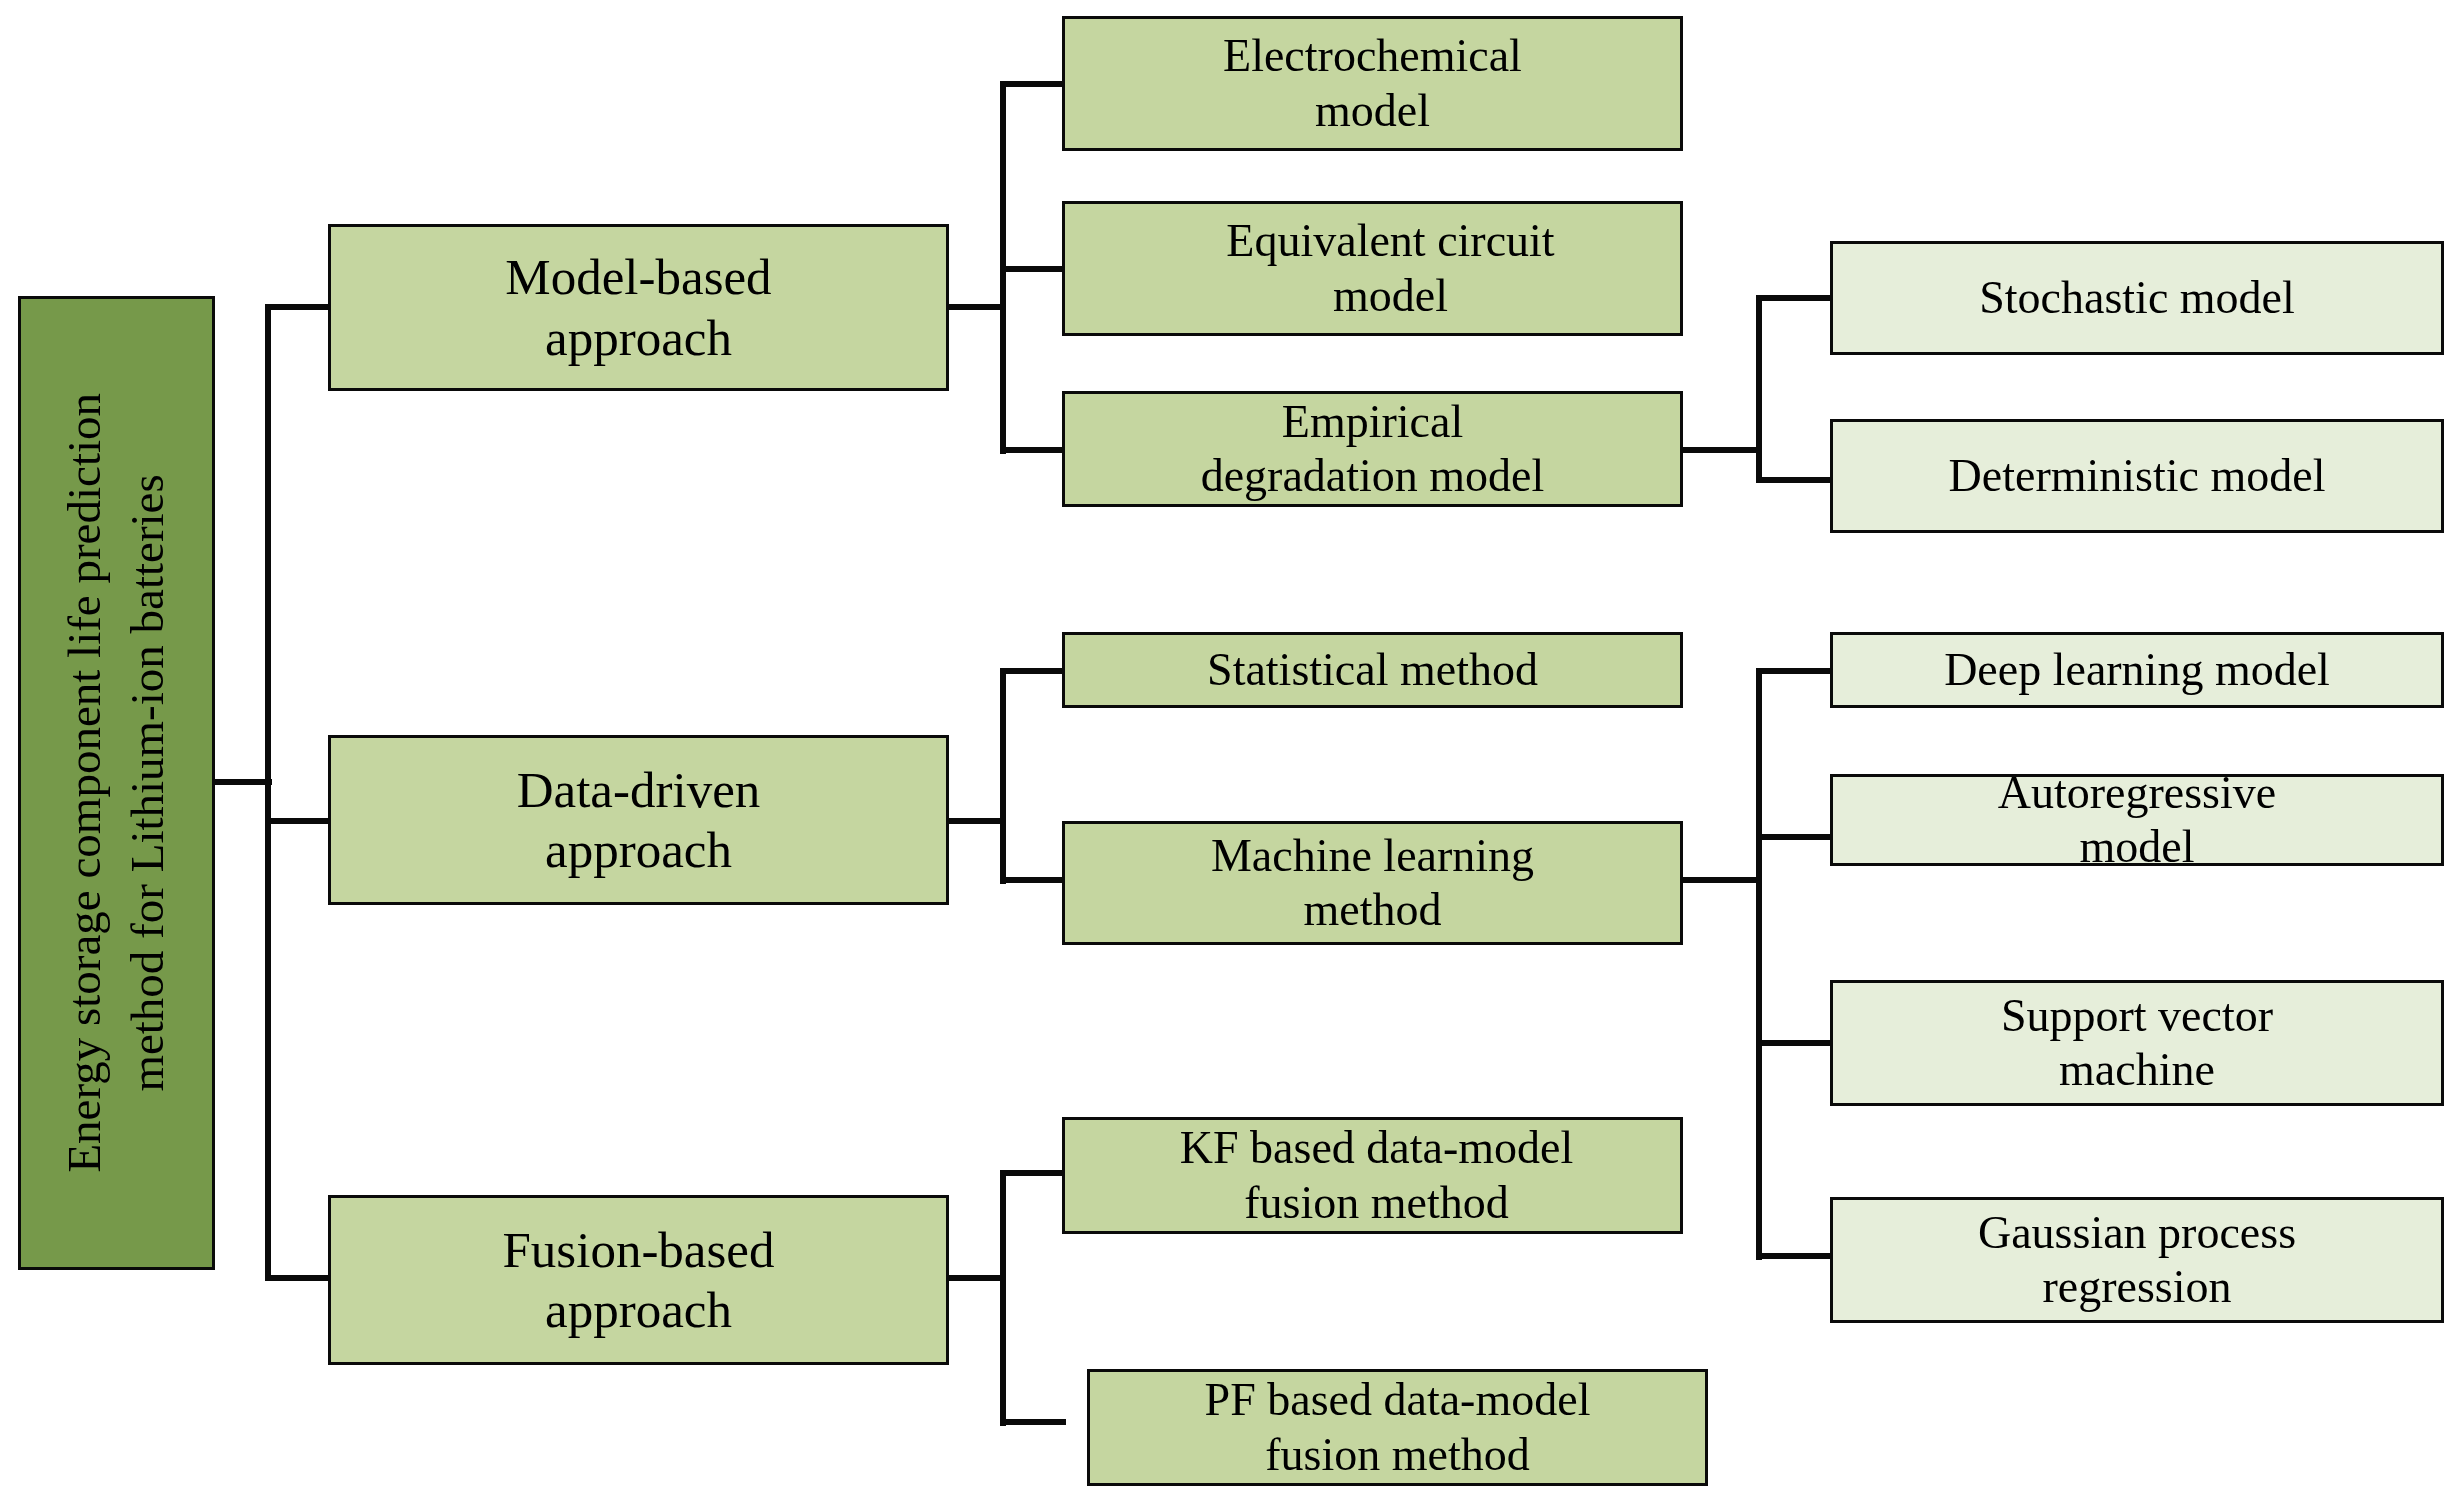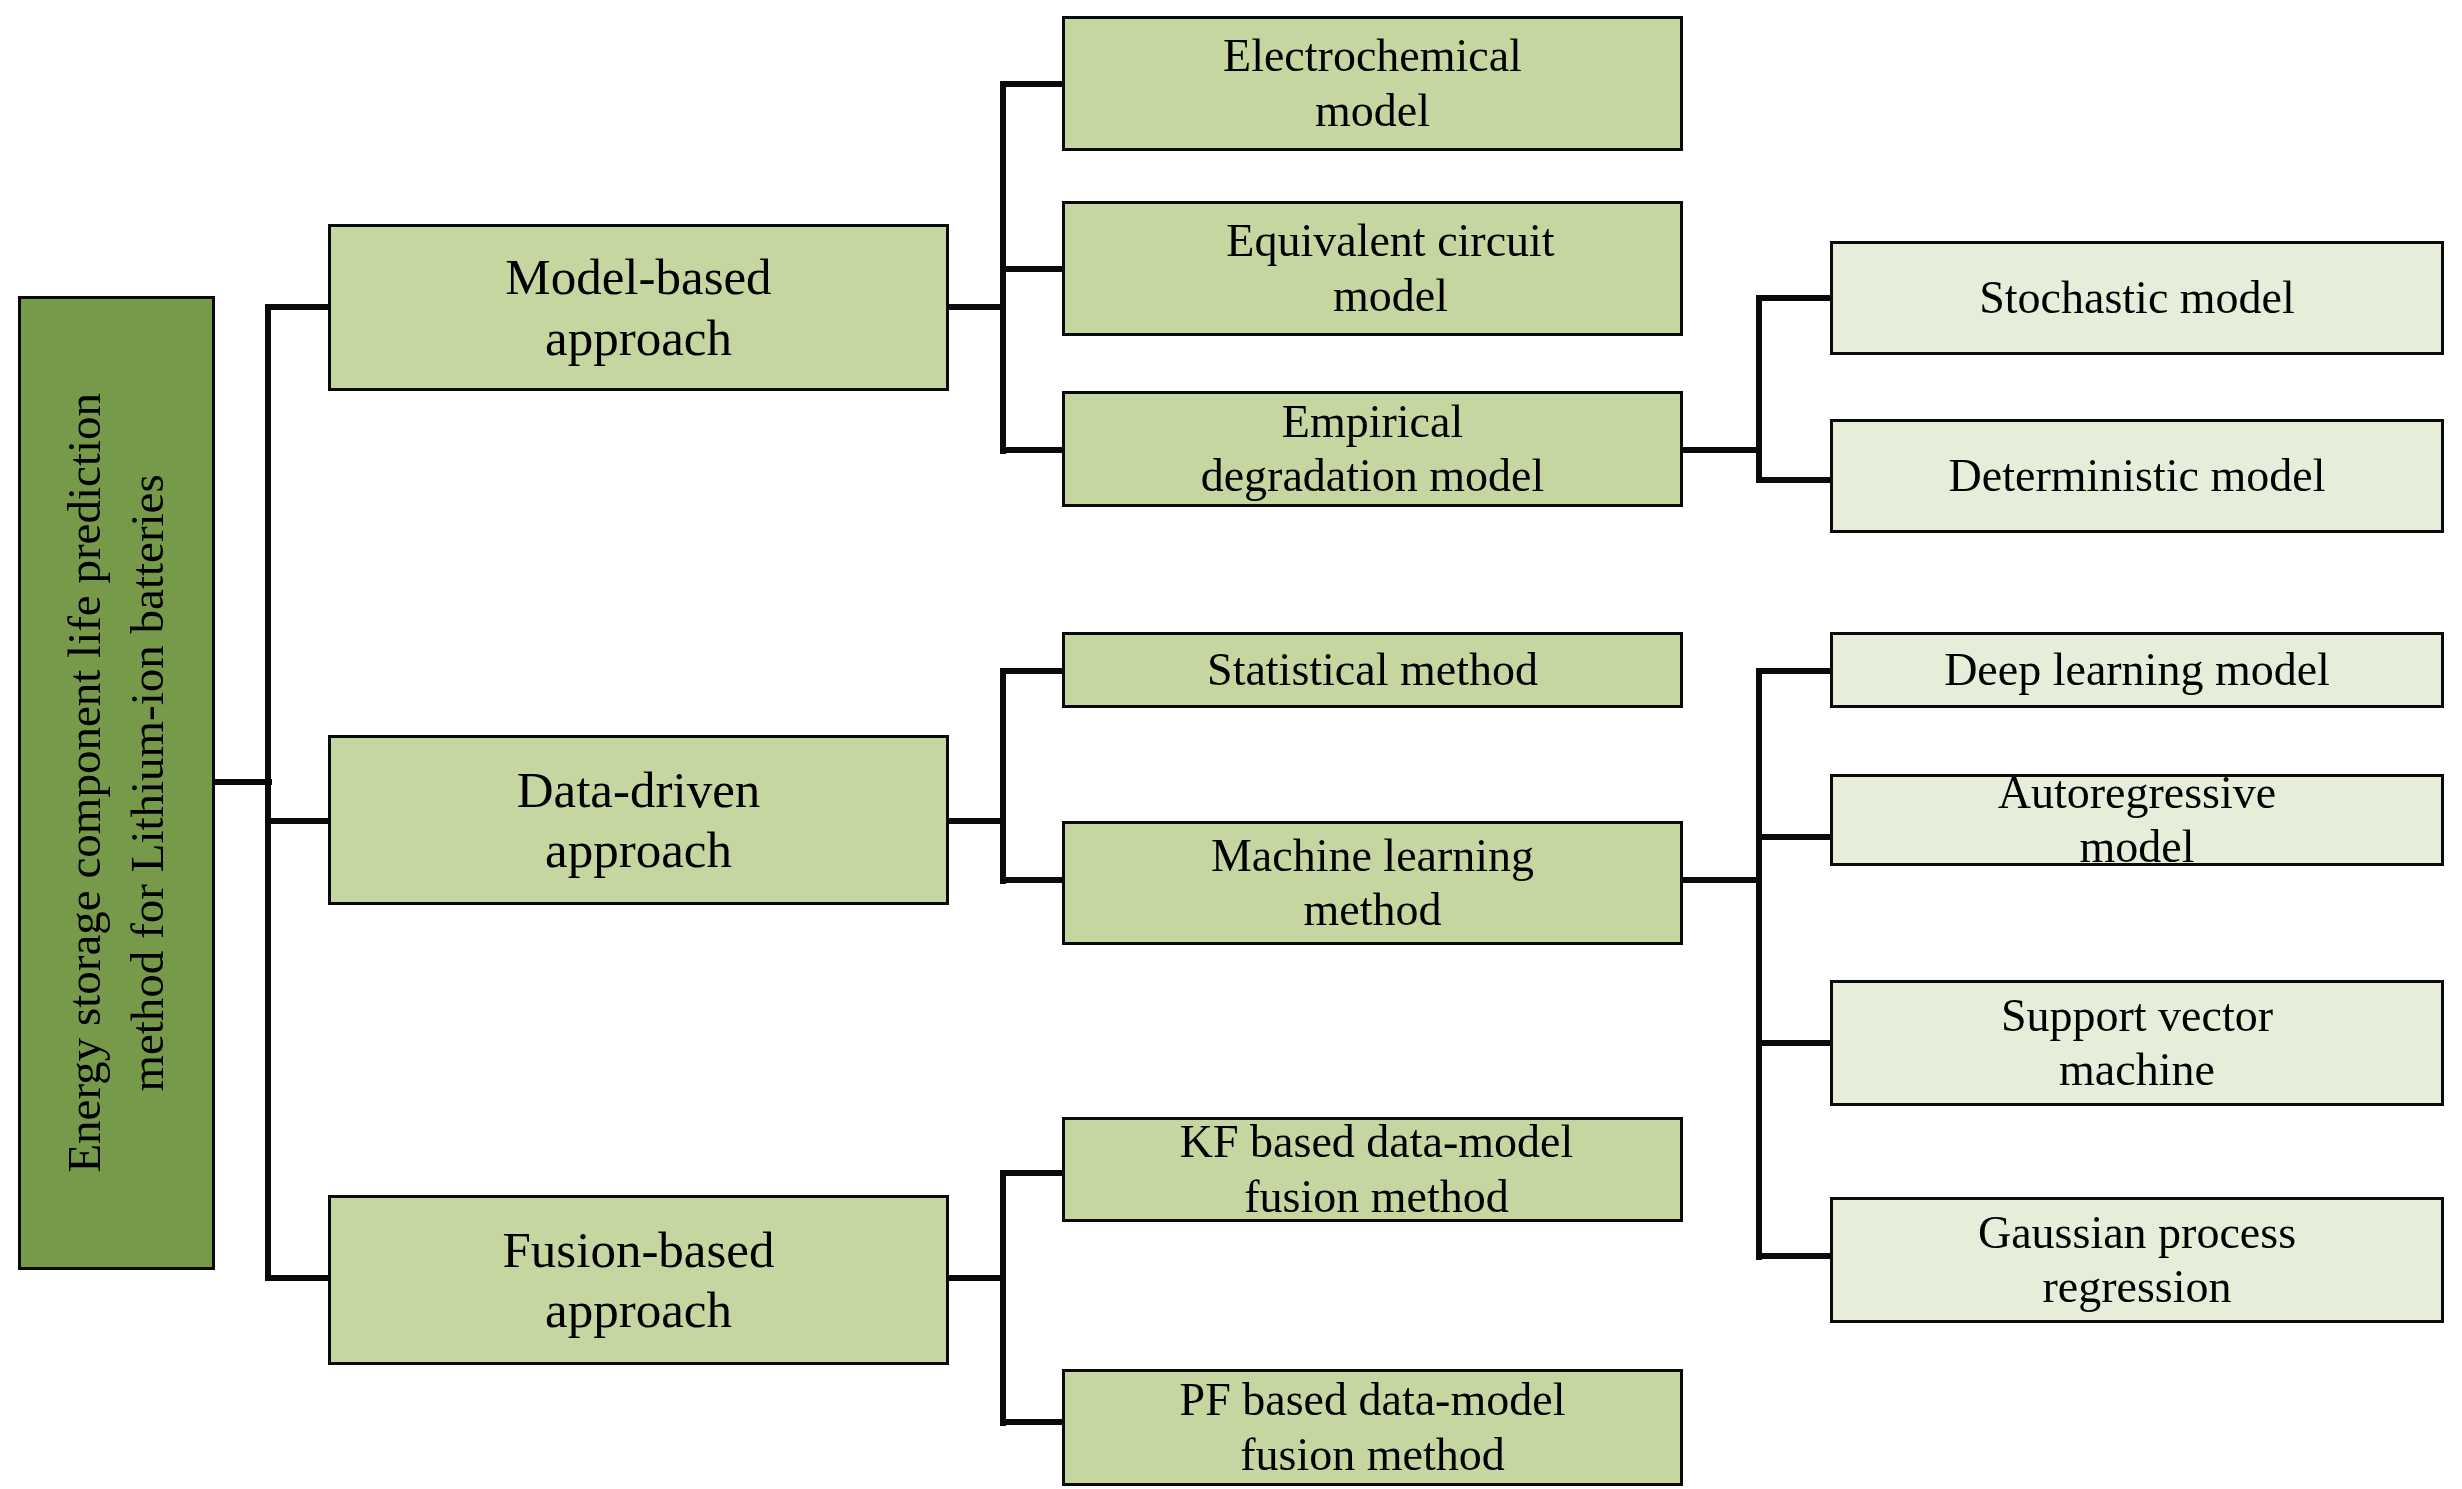--- a/index.html
+++ b/index.html
@@ -65,22 +65,22 @@
     left: 1062px;
     width: 621px;
     background: #C5D6A0;
     font-size: 46px;
   }
   #n-electrochemical { top: 16px;   height: 135px; text-align: center; }
   #n-equivalent      { top: 201px;  height: 135px; padding-left: 36px; }
   #n-empirical       { top: 391px;  height: 116px; }
   #n-statistical     { top: 632px;  height: 76px; align-items: center;  }
   #n-machine         { top: 821px;  height: 124px; }
-  #n-kf              { top: 1117px; height: 105px; padding-left: 8px; }
-  #n-pf              { top: 1369px; height: 117px; }
+  #n-kf              { top: 1117px; height: 117px; padding-left: 8px; }
+  #n-pf              { top: 1369px; height: 117px; margin-left: 25px; }
 
   
   .lvl4 {
     left: 1830px;
     width: 614px;
     background: #E6EEDA;
     font-size: 46px;
   }
   #n-stochastic     { top: 241px;  height: 114px; }
   #n-deterministic  { top: 419px;  height: 114px; }

